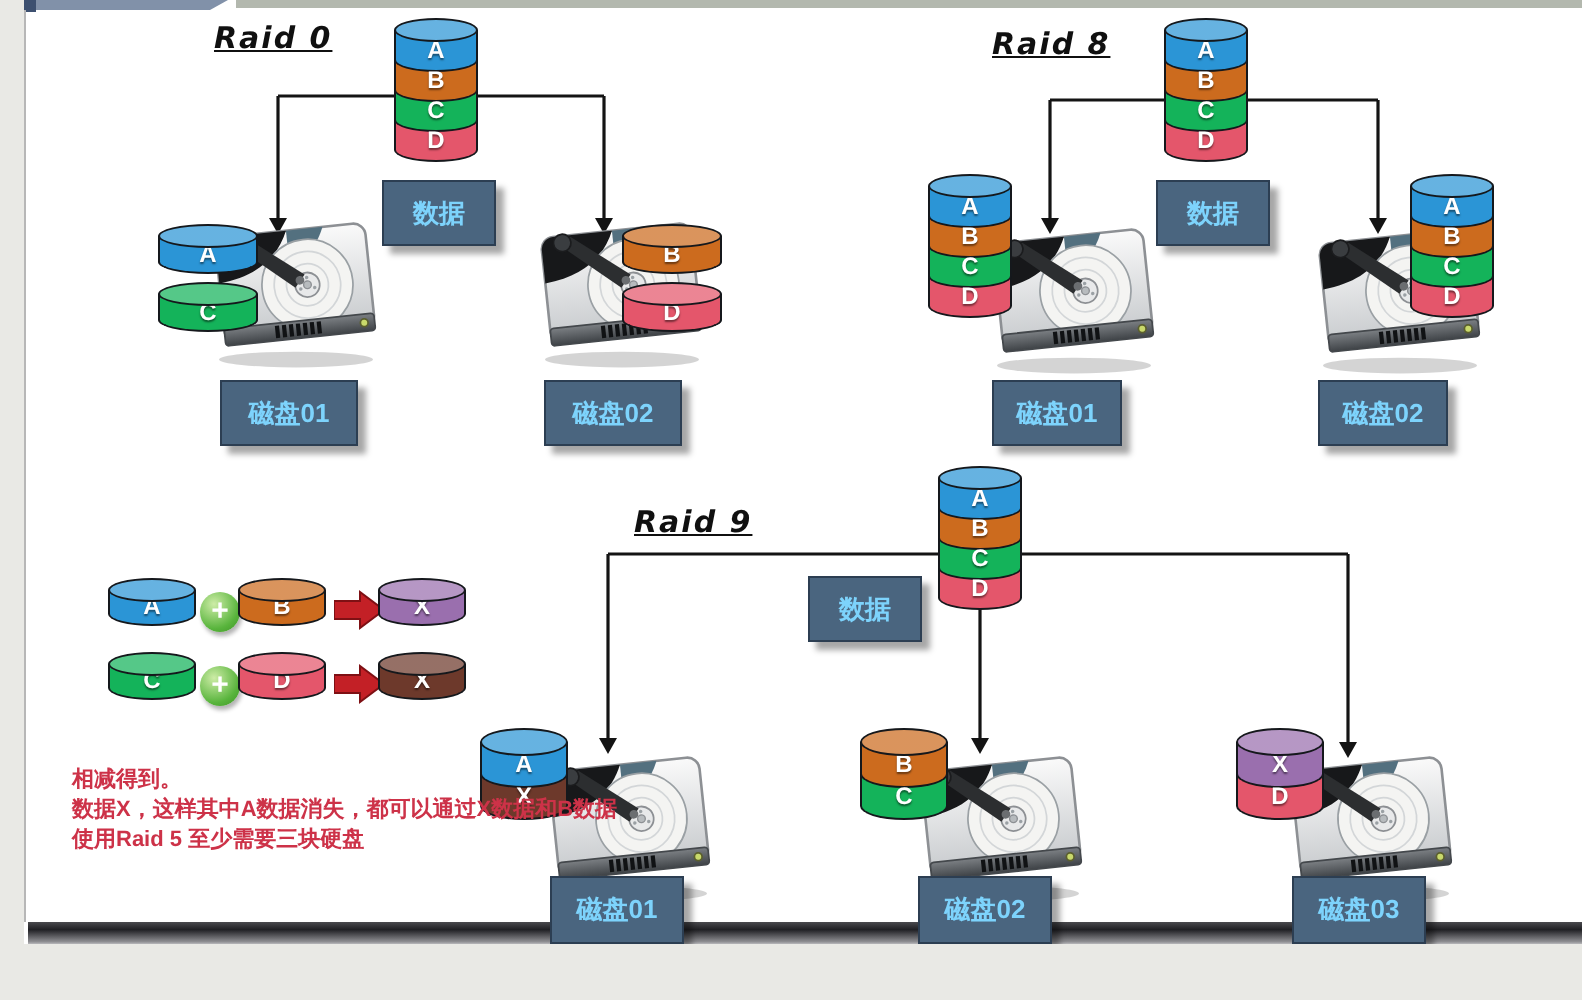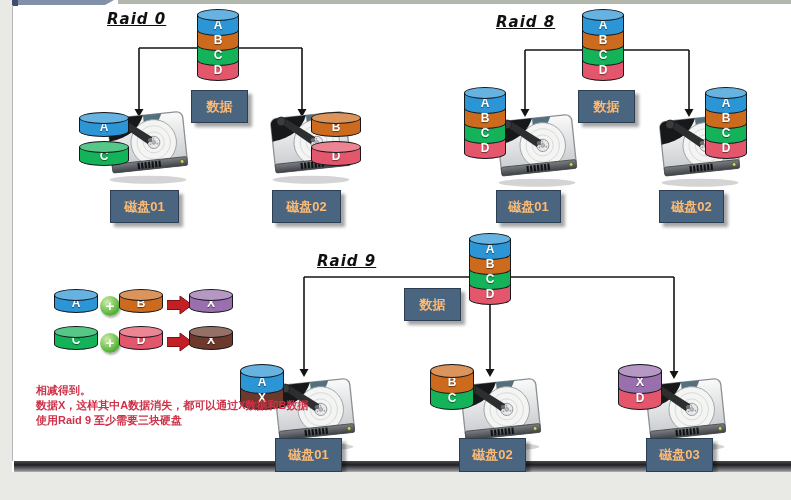--- a/index.html
+++ b/index.html
@@ -12,21 +12,21 @@
   .page-left-edge{position:absolute;left:0;top:5px;bottom:11px;width:1px;background:#b7b7b7;}
   .band-right{position:absolute;top:5px;right:0;width:8px;bottom:0;
     background:linear-gradient(to right,#4a4a4e,#202024 35%,#8f8f93 90%,#b9b9bc);}
   .band-bottom{position:absolute;left:2px;right:0;bottom:0;height:11px;
     background:linear-gradient(to bottom,#4a4a4e,#202024 35%,#8f8f93 90%,#b9b9bc);}
   
   #lines{position:absolute;left:0;top:0;z-index:1;}
   .rtitle{position:absolute;z-index:3;font:italic bold 15px "DejaVu Sans",sans-serif;color:#101010;
     text-decoration:underline;letter-spacing:1px;}
   .labelbox{position:absolute;z-index:3;background:#4a657f;border:1px solid #2c3e52;
-    box-shadow:4px 4px 3px rgba(0,0,0,.35);color:#fdba74;font-weight:bold;font-size:13px;
+    box-shadow:4px 4px 3px rgba(0,0,0,.35);color:#7dd3fc;font-weight:bold;font-size:13px;
     display:flex;align-items:center;justify-content:center;}
   .drive{position:absolute;z-index:2;}
   .stack{position:absolute;z-index:3;}
   .seg{position:absolute;left:0;box-sizing:border-box;border:1.6px solid #15181c;border-top:none;}
   .seg-label{position:absolute;left:0;width:100%;display:flex;align-items:center;justify-content:center;
     color:#fff;font-weight:bold;font-size:12px;text-shadow:0 1px 1px rgba(0,0,0,.5);pointer-events:none;}
   .cyl-top{position:absolute;left:0;top:0;box-sizing:border-box;border:1.6px solid #15181c;border-radius:50%;}
   .plus{position:absolute;z-index:3;width:20px;height:20px;border-radius:50%;color:#fff;font-weight:bold;
     font-size:15px;line-height:19px;text-align:center;
     background:radial-gradient(circle at 35% 30%,#cdeca6,#58b43c 65%,#3e9126);
@@ -272,18 +272,18 @@
       <div class="stack" style="left: 177px; top: 326px; width: 44px; height: 30px;">
         <div class="seg" style="top: 6px; width: 44px; height: 18px; background: rgb(109, 57, 43); z-index: 2; border-radius: 0px 0px 22px 22px / 0px 0px 6px 6px;"></div>
         <div class="seg-label" style="top: 6px; height: 16px; z-index: 3;">X</div>
         <div class="cyl-top" style="width: 44px; height: 12px; z-index: 4; background-color: rgb(109, 57, 43); background-image: linear-gradient(rgba(255, 255, 255, 0.28), rgba(255, 255, 255, 0.28));"></div>
       </div>
     </div>
 
   <div class="note" style="left:24px;top:383px">
     <div>相减得到。</div>
     <div>数据X，这样其中A数据消失，都可以通过X数据和B数据</div>
-    <div>使用Raid 9 至少需要三块硬盘</div>
+    <div>使用Raid 5 至少需要三块硬盘</div>
   </div>
 
   <div class="band-right"></div>
   <div class="band-bottom"></div>
 </div>
 
 </body></html>

